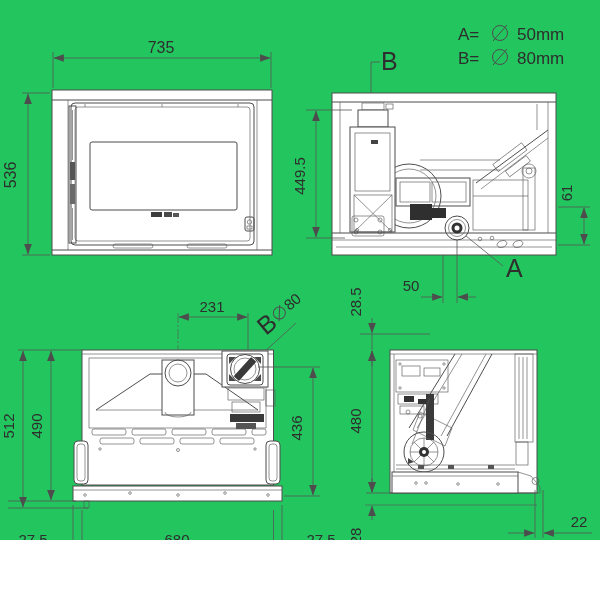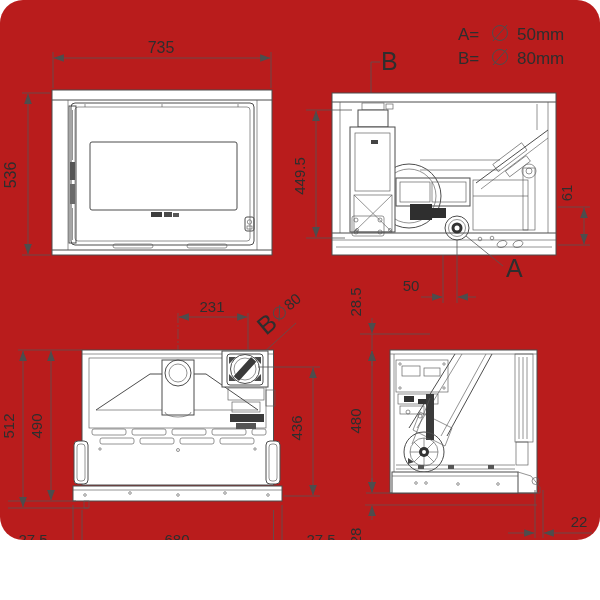--- a/index.html
+++ b/index.html
@@ -1,16 +1,16 @@
 <!DOCTYPE html>
 <html><head>
 <meta charset="utf-8">
 <style>
   html,body{margin:0;padding:0;background:#ffffff;}
-  .stage{width:600px;height:540px;position:relative;background:#b91c1c;overflow:hidden;border-radius:23px;}
+  .stage{width:600px;height:540px;position:relative;background:#22c55e;overflow:hidden;}
   svg{position:absolute;left:0;top:0;}
   text{font-family:"Liberation Sans","DejaVu Sans",sans-serif;fill:#2e2e2e;}
   .dim{font-size:15px;}
   .dimbig{font-size:16px;}
   .legend{font-size:17px;}
   .letter{font-size:25px;}
   .lw{stroke:#4d4d4d;fill:none;stroke-width:1;}
   .lt{stroke:#5a5a5a;fill:none;stroke-width:.65;}
   .dl{stroke:#555;fill:none;stroke-width:.8;}
   .wf{fill:#ffffff;stroke:#4d4d4d;stroke-width:1;}

